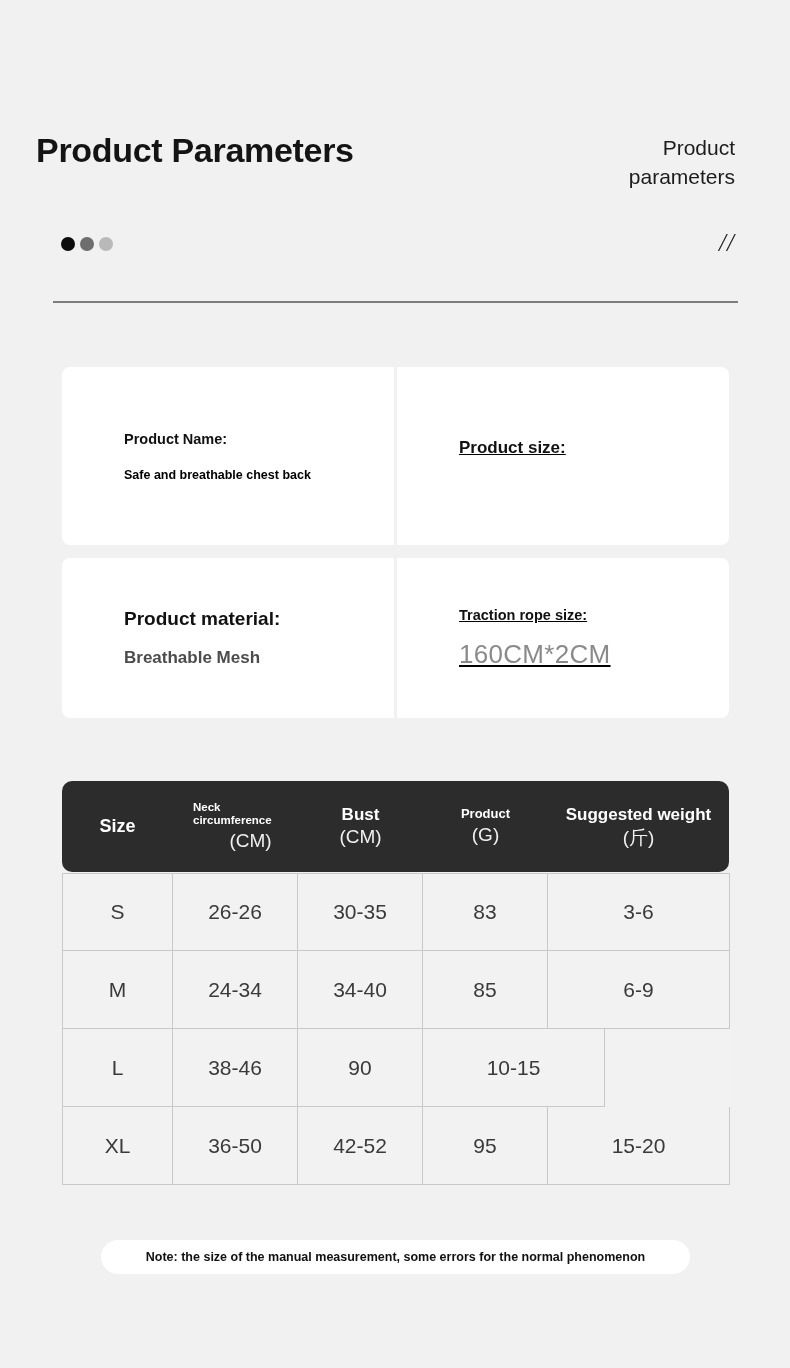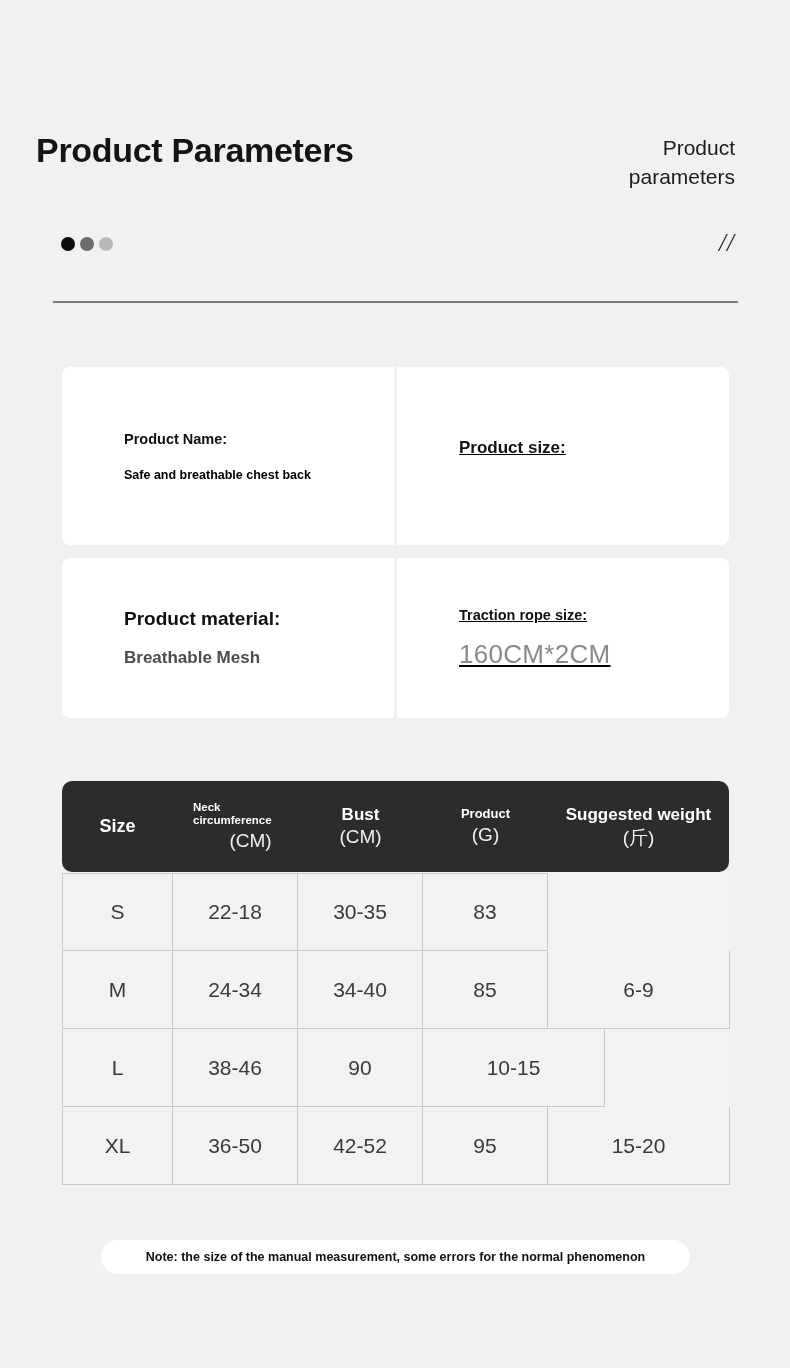--- a/index.html
+++ b/index.html
@@ -290,23 +290,24 @@
     <div class="th th-5">
       <span class="th-name">Suggested weight</span>
       <span class="th-unit">(斤)</span>
     </div>
   </div>
 
   <div class="tbody">
 
     <div class="trow">
       <div class="td td-1">S</div>
-      <div class="td td-2">22-18</div>
+      <div class="td td-2">26-26</div>
       <div class="td td-3">30-35</div>
       <div class="td td-4">83</div>
+      <div class="td td-5">3-6</div>
     </div>
 
     <div class="trow">
       <div class="td td-1">M</div>
       <div class="td td-2">24-34</div>
       <div class="td td-3">34-40</div>
       <div class="td td-4">85</div>
       <div class="td td-5">6-9</div>
     </div>
 

